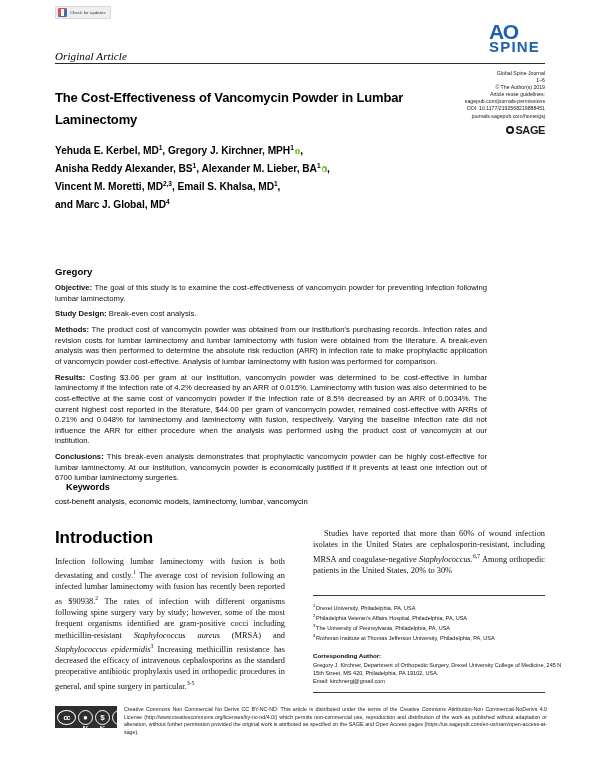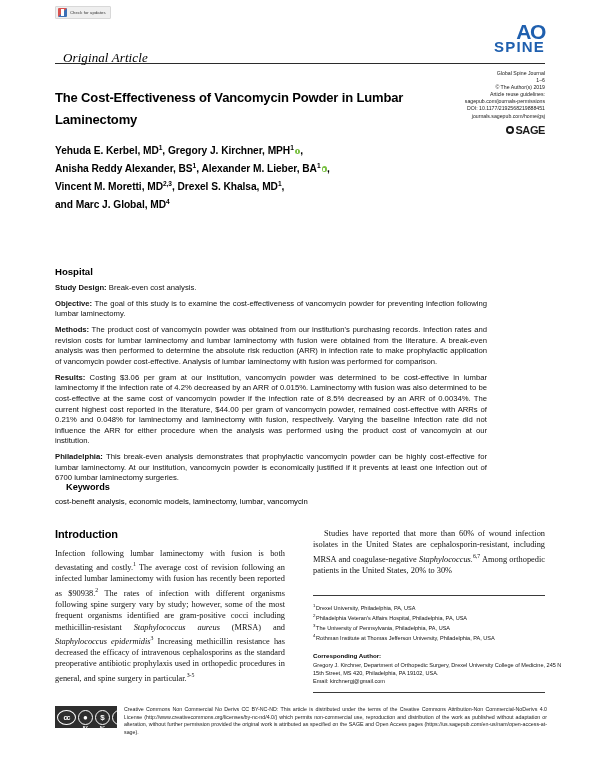--- a/index.html
+++ b/index.html
@@ -45,38 +45,38 @@
     color: #333;
     white-space: nowrap;
   }
 
   
   .page { position: absolute; left: 0; top: 0; width: 600px; height: 776px; }
 
   
   .article-type {
     position: absolute;
-    left: 63px; top: 50px;
-    font-size: 13px;
+    left: 55px; top: 50px;
+    font-size: 11px;
     font-style: italic;
     font-family: "Liberation Serif", serif;
     letter-spacing: 0.1px;
   }
   .rule-top {
     position: absolute;
     left: 55px; top: 63px;
     width: 490px; height: 1.1px;
     background: #2b2b2b;
   }
 
   
   .ao-logo {
     position: absolute;
     right: 55px; top: 22px;
-    text-align: right;
+    text-align: left;
     width: 56px;
   }
   .ao-mark {
     font-size: 21px;
     font-weight: bold;
     color: #1f5fae;
     letter-spacing: -1.4px;
     line-height: 20px;
     font-family: "Liberation Sans", sans-serif;
   }
@@ -208,21 +208,21 @@
     position: absolute;
     left: 55px; top: 528px;
     width: 230px;
   }
   .col-right {
     position: absolute;
     left: 313px; top: 528px;
     width: 232px;
   }
   .section-head {
-    font-size: 11px;
+    font-size: 17px;
     font-weight: bold;
     margin: 0 0 8px 0;
     letter-spacing: -0.1px;
   }
   .body-text {
     font-family: "Liberation Serif", serif;
     font-size: 8.35px;
     line-height: 11.35px;
     text-align: justify;
     margin: 0;
@@ -354,34 +354,34 @@
   <h1 class="title">The Cost-Effectiveness of Vancomycin Powder in Lumbar Laminectomy</h1>
 
   <div class="authors">
     <div>
       <span>Yehuda E. Kerbel, MD</span><sup>1</sup><span>, Gregory J. Kirchner, MPH</span><sup>1</sup><span class="orcid"></span><span>,</span>
     </div>
     <div>
       <span>Anisha Reddy Alexander, BS</span><sup>1</sup><span>, Alexander M. Lieber, BA</span><sup>1</sup><span class="orcid"></span><span>,</span>
     </div>
     <div>
-      <span>Vincent M. Moretti, MD</span><sup>2,3</sup><span>, Drexel S. Khalsa, MD</span><sup>1</sup><span>,</span>
+      <span>Vincent M. Moretti, MD</span><sup>2,3</sup><span>, Email S. Khalsa, MD</span><sup>1</sup><span>,</span>
     </div>
     <div>
       <span>and Marc J. Global, MD</span><sup>4</sup>
     </div>
   </div>
 
-  <div class="abstract-head">Hospital</div>
+  <div class="abstract-head">Gregory</div>
   <div class="abstract-body">
+    <p><b>Objective:</b><span> The goal of this study is to examine the cost-effectiveness of vancomycin powder for preventing infection following lumbar laminectomy.</span></p>
     <p><b>Study Design:</b><span> Break-even cost analysis.</span></p>
-    <p><b>Objective:</b><span> The goal of this study is to examine the cost-effectiveness of vancomycin powder for preventing infection following lumbar laminectomy.</span></p>
     <p><b>Methods:</b><span> The product cost of vancomycin powder was obtained from our institution's purchasing records. Infection rates and revision costs for lumbar laminectomy and lumbar laminectomy with fusion were obtained from the literature. A break-even analysis was then performed to determine the absolute risk reduction (ARR) in infection rate to make prophylactic application of vancomycin powder cost-effective. Analysis of lumbar laminectomy with fusion was performed for comparison.</span></p>
     <p><b>Results:</b><span> Costing $3.06 per gram at our institution, vancomycin powder was determined to be cost-effective in lumbar laminectomy if the infection rate of 4.2% decreased by an ARR of 0.015%. Laminectomy with fusion was also determined to be cost-effective at the same cost of vancomycin powder if the infection rate of 8.5% decreased by an ARR of 0.0034%. The current highest cost reported in the literature, $44.00 per gram of vancomycin powder, remained cost-effective with ARRs of 0.21% and 0.048% for laminectomy and laminectomy with fusion, respectively. Varying the baseline infection rate did not influence the ARR for either procedure when the analysis was performed using the product cost of vancomycin at our institution.</span></p>
-    <p><b>Philadelphia:</b><span> This break-even analysis demonstrates that prophylactic vancomycin powder can be highly cost-effective for lumbar laminectomy. At our institution, vancomycin powder is economically justified if it prevents at least one infection out of 6700 lumbar laminectomy surgeries.</span></p>
+    <p><b>Conclusions:</b><span> This break-even analysis demonstrates that prophylactic vancomycin powder can be highly cost-effective for lumbar laminectomy. At our institution, vancomycin powder is economically justified if it prevents at least one infection out of 6700 lumbar laminectomy surgeries.</span></p>
   </div>
 
   <div class="keywords-head">Keywords</div>
   <div class="keywords-body">cost-benefit analysis, economic models, laminectomy, lumbar, vancomycin</div>
 
   <div class="col-left">
     <h2 class="section-head">Introduction</h2>
     <p class="body-text"><span>Infection following lumbar laminectomy with fusion is both devastating and costly.</span><sup>1</sup><span> The average cost of revision following an infected lumbar laminectomy with fusion has recently been reported as $90938.</span><sup>2</sup><span> The rates of infection with different organisms following spine surgery vary by study; however, some of the most frequent organisms identified are gram-positive cocci including methicillin-resistant </span><i>Staphylococcus aureus</i><span> (MRSA) and </span><i>Staphylococcus epidermidis</i><sup>3</sup><span> Increasing methicillin resistance has decreased the efficacy of intravenous cephalosporins as the standard preoperative antibiotic prophylaxis used in orthopedic procedures in general, and spine surgery in particular.</span><sup>3-5</sup></p>
   </div>
 

